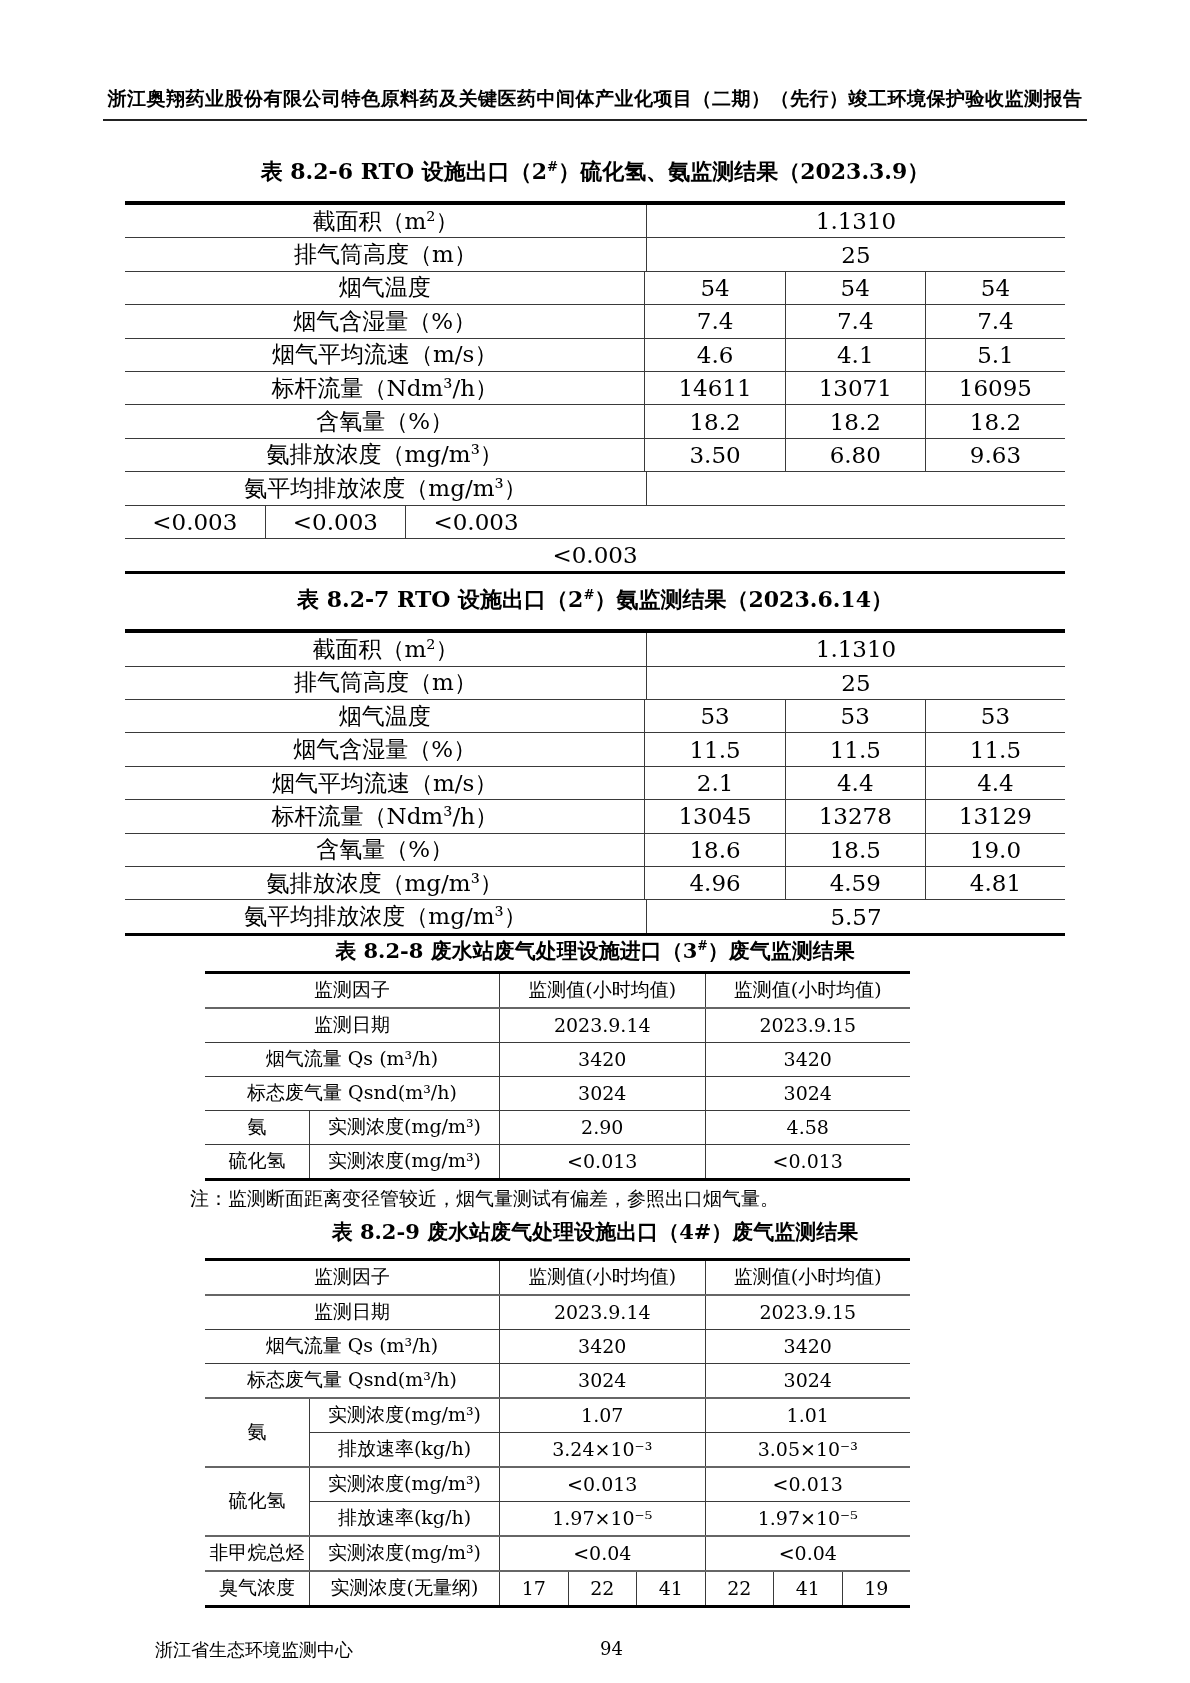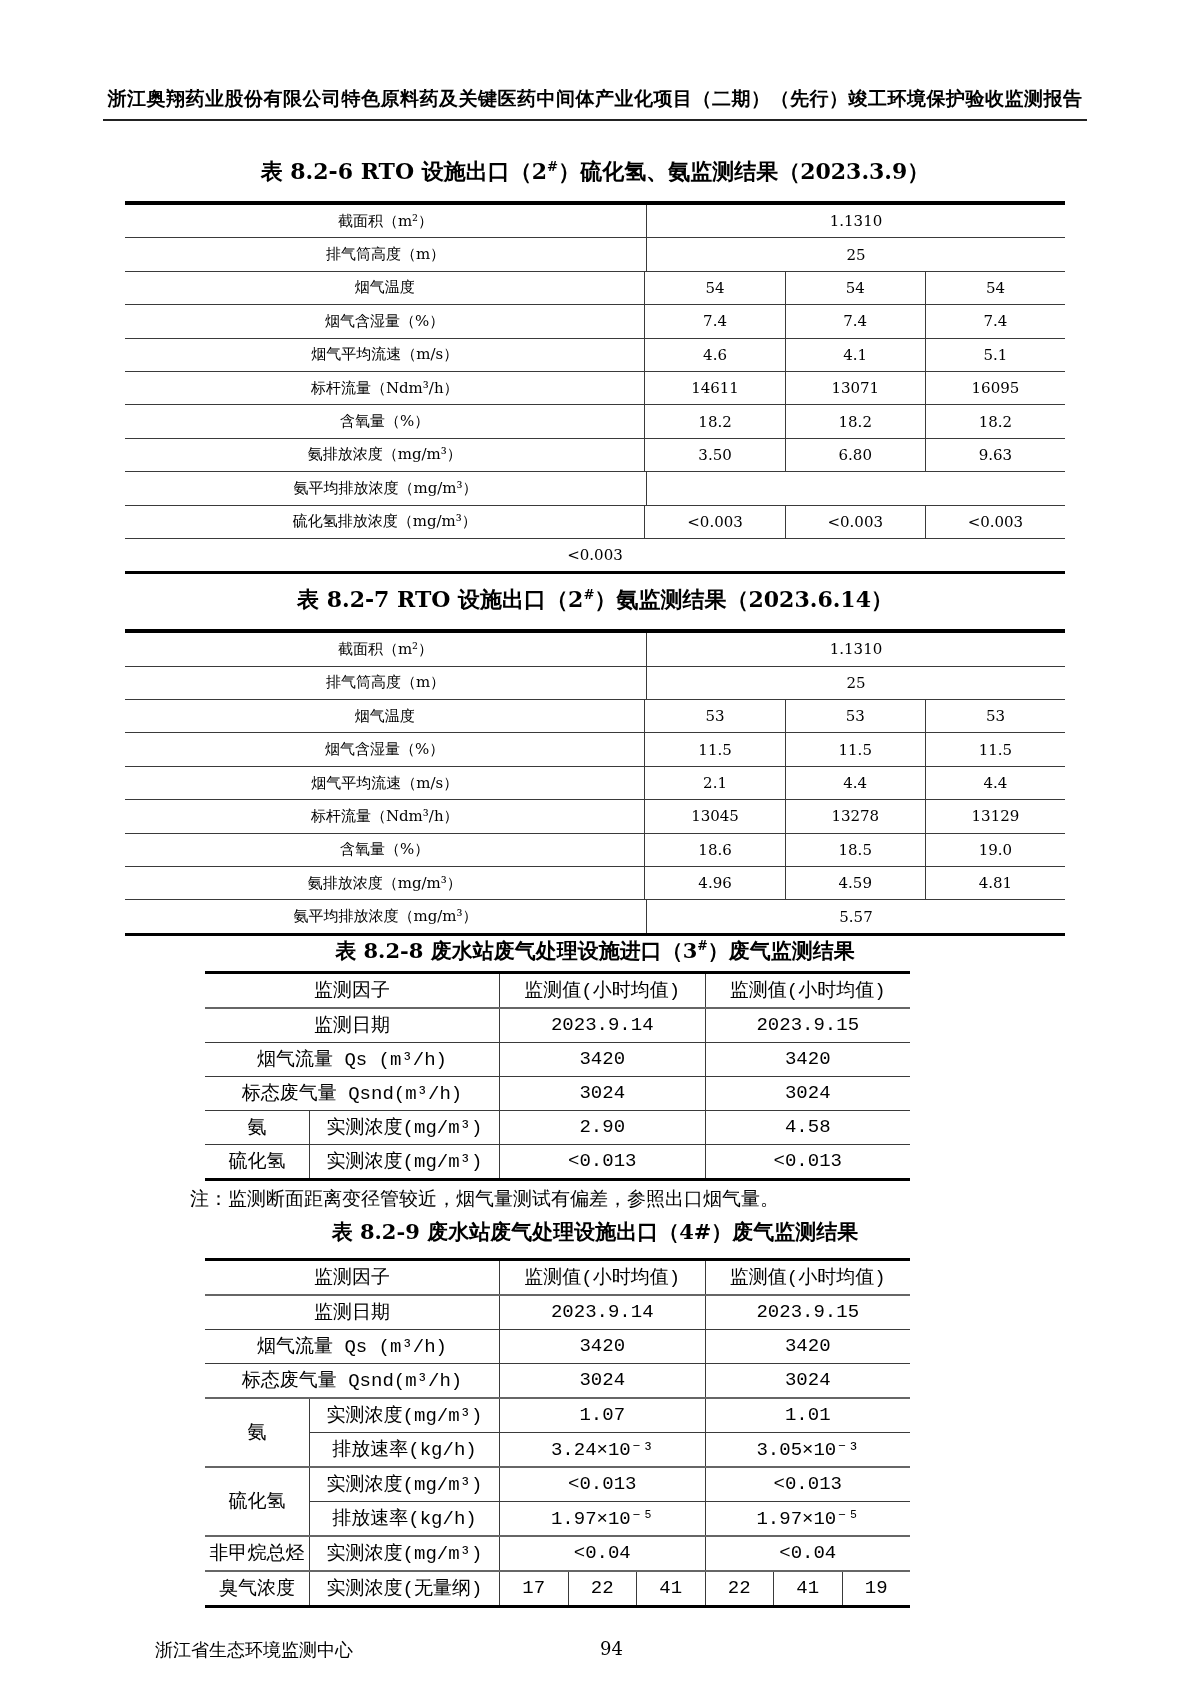--- a/index.html
+++ b/index.html
@@ -8,30 +8,30 @@
   .page-header{margin:86px 55px 0;text-align:center;font-size:19px;font-weight:bold;white-space:nowrap;letter-spacing:.5px;}
   .header-rule{margin:7px 103px 0;border-top:2.2px solid #222;height:0;}
   .tbl-title{text-align:center;font-weight:bold;font-size:22px;white-space:nowrap;}
   .tbl-title sup{font-size:60%;}
   .t13{margin-top:36px;}
   .t2t{margin-top:11px;}
   .t3t,.t4t{font-size:21px;}
   .t3t{margin-top:1px;}
   .t4t{margin-top:6px;}
   
-  .wt{margin:14px 0 0 125px;width:940px;border-top:4px solid #000;border-bottom:3px solid #000;font-size:15px;}
+  .wt{margin:14px 0 0 125px;width:940px;border-top:4px solid #000;border-bottom:3px solid #000;font-size:23px;}
   .wrow{display:flex;align-items:stretch;height:32.4px;border-bottom:1.2px solid #3a3a3a;}
   .wrow:last-child{border-bottom:none;}
   .c{display:flex;align-items:center;justify-content:center;text-align:center;}
   .wlabel{width:521px;border-right:1.2px solid #3a3a3a;}
   .wspan{flex:1;}
   .wval{width:139.6px;}
   .wval + .wval{border-left:1.2px solid #3a3a3a;}
   
-  .nt{margin-left:205px;width:705px;border-top:3.5px solid #000;border-bottom:3.5px solid #000;font-size:19px;font-family:Liberation Mono, monospace;}
+  .nt{margin-left:205px;width:705px;border-top:3.5px solid #000;border-bottom:3.5px solid #000;font-size:19px;}
   .t3{margin-top:6px;}
   .t4{margin-top:12px;}
   .nrow{display:flex;align-items:stretch;height:33px;border-bottom:1.2px solid #3a3a3a;}
   .nrow:last-child,.ngroup:last-child{border-bottom:none;}
   .sep{border-bottom:2px solid #666;}
   .nlabel{width:294px;border-right:1.2px solid #3a3a3a;}
   .nsub1{width:104px;border-right:1.2px solid #3a3a3a;}
   .nsub2{width:189px;border-right:1.2px solid #3a3a3a;}
   .nval{flex:1;}
   .nval + .nval{border-left:1.2px solid #3a3a3a;}
@@ -96,21 +96,20 @@
   <div class="wrow">
       <div class="c wlabel">氨排放浓度（mg/m³）</div>
       <div class="c wval">3.50</div>
       <div class="c wval">6.80</div>
       <div class="c wval">9.63</div>
     </div>
   <div class="wrow">
       <div class="c wlabel">氨平均排放浓度（mg/m³）</div>
     </div>
   <div class="wrow">
-      <div class="c wlabel">硫化氢排放浓度（mg/m³）</div>
       <div class="c wval">&lt;0.003</div>
       <div class="c wval">&lt;0.003</div>
       <div class="c wval">&lt;0.003</div>
     </div>
   <div class="wrow">
       <div class="c wspan">&lt;0.003</div>
     </div>
 </div>
 
 <div class="tbl-title t2t"><span>表 8.2-7 RTO 设施出口（2</span><sup>#</sup><span>）氨监测结果（2023.6.14）</span></div>

